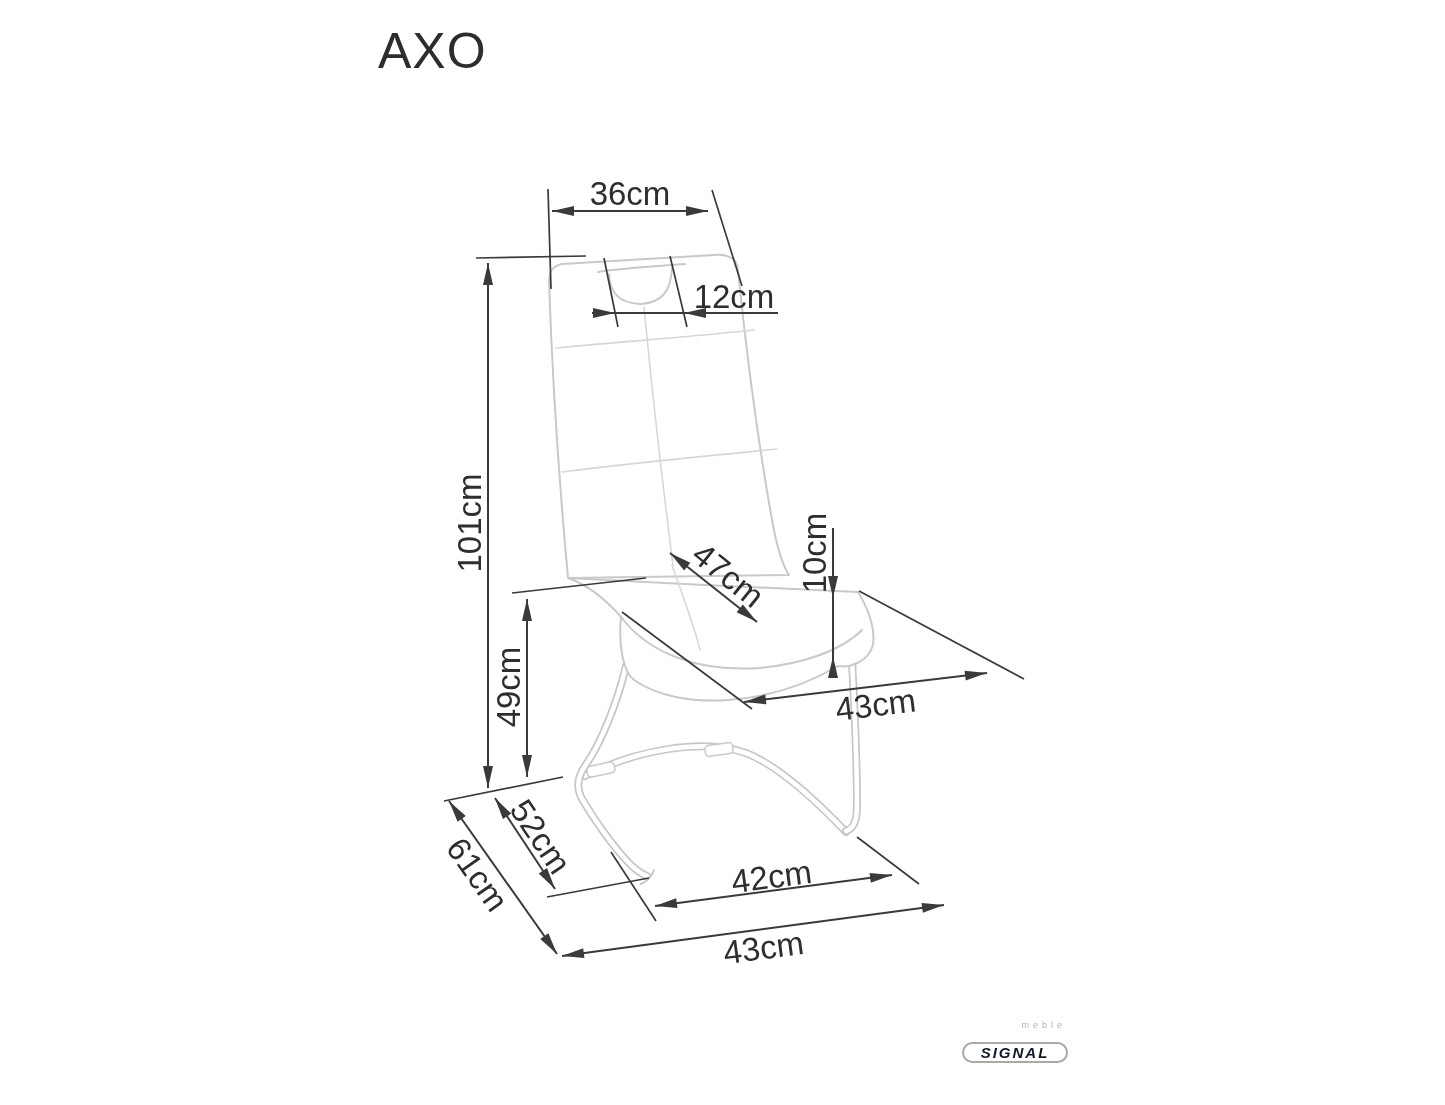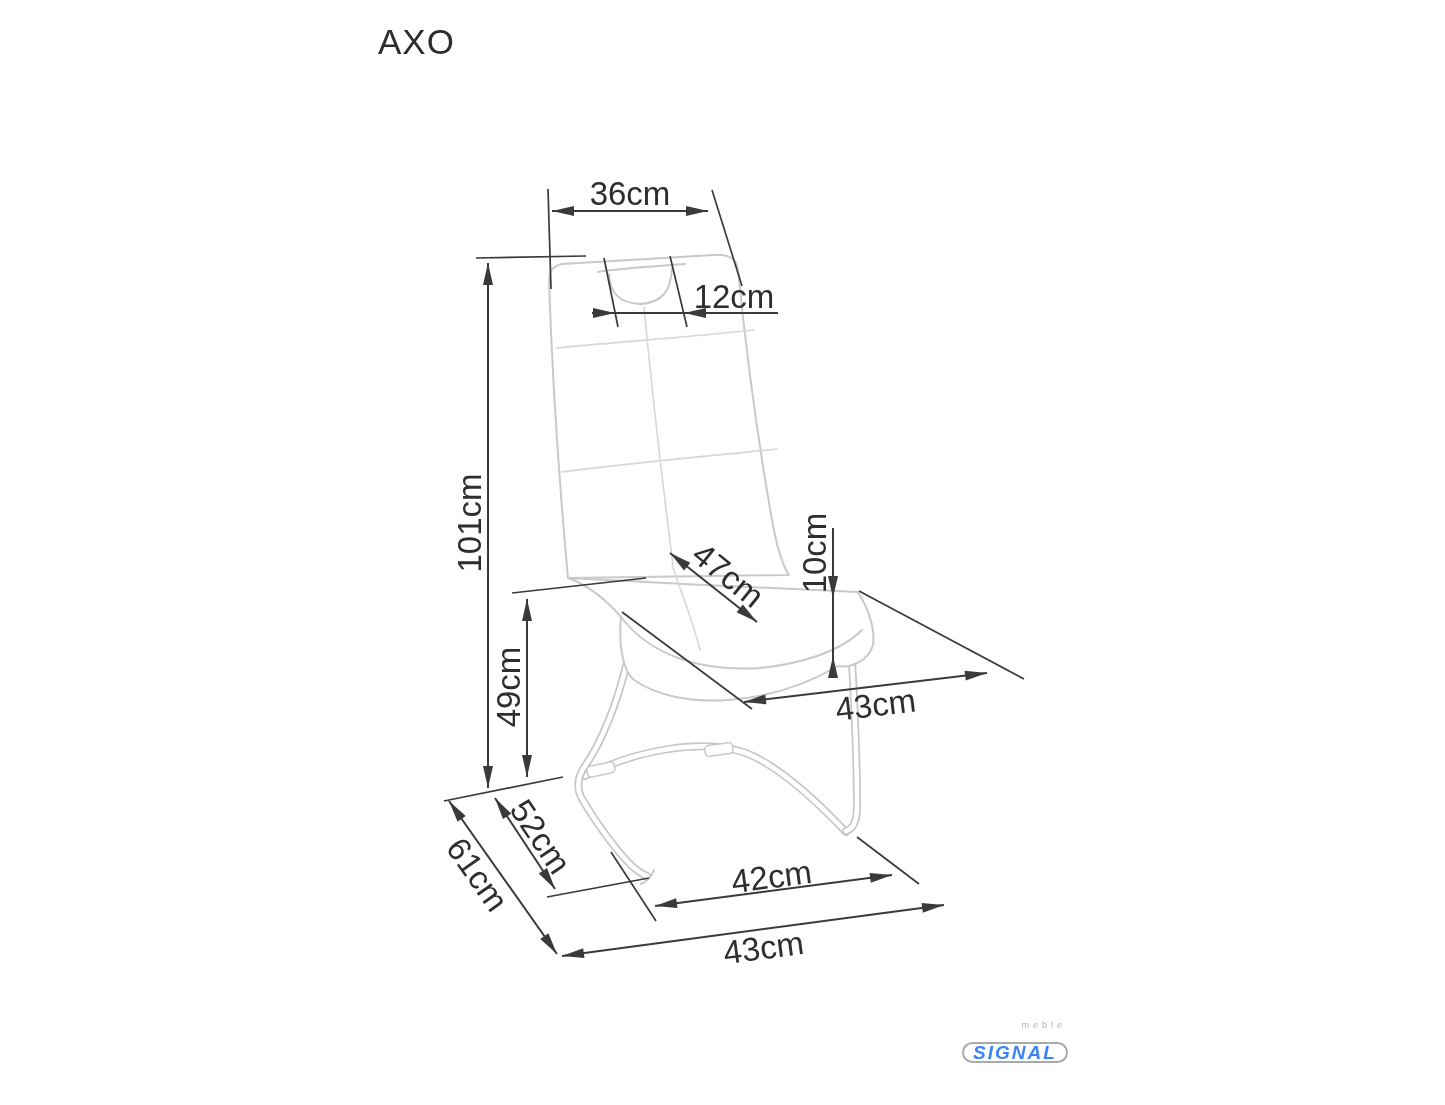--- a/index.html
+++ b/index.html
@@ -1,31 +1,31 @@
 <!DOCTYPE html>
 <html><head>
 <meta charset="utf-8">
 <style>
   html,body{margin:0;padding:0;background:#ffffff;}
   body{font-family:"Liberation Sans", sans-serif;}
   .page{position:relative;width:1445px;height:1105px;background:#ffffff;overflow:hidden;}
-  .title{position:absolute;left:378px;top:22px;font-size:35px;color:#2d2d2d;letter-spacing:1px;font-weight:500;}
+  .title{position:absolute;left:378px;top:22px;font-size:50px;color:#2d2d2d;letter-spacing:1px;font-weight:500;}
   svg{position:absolute;left:0;top:0;}
   svg text{font-family:"Liberation Sans", sans-serif;font-size:33px;fill:#2e2e2e;}
   .chair{fill:none;stroke:#c9c9c9;stroke-width:2;stroke-linecap:round;stroke-linejoin:round;}
   .chairfill{fill:#ffffff;stroke:#c9c9c9;stroke-width:2;stroke-linejoin:round;}
   .stitch{fill:none;stroke:#d7d7d7;stroke-width:1.6;stroke-linecap:round;}
   .tube-out{fill:none;stroke:#c6c6c6;stroke-width:8;stroke-linecap:round;stroke-linejoin:round;}
   .tube-in{fill:none;stroke:#ffffff;stroke-width:4.6;stroke-linecap:round;stroke-linejoin:round;}
   .dim{stroke:#3a3a3a;stroke-width:2;fill:none;}
   .ext{stroke:#3a3a3a;stroke-width:1.7;fill:none;}
   .ah{fill:#3a3a3a;stroke:none;}
   .logo-pill{position:absolute;left:962px;top:1042px;width:106px;height:21px;border:2px solid #a9a9a9;
     border-radius:12px;display:flex;align-items:center;justify-content:center;box-sizing:border-box;}
-  .logo-brand{font-size:19px;font-weight:bold;font-style:italic;letter-spacing:2px;color:#3b82f6;line-height:1;}
+  .logo-brand{font-size:15px;font-weight:bold;font-style:italic;letter-spacing:2px;color:#0f172a;line-height:1;}
   .logo-sub{position:absolute;left:1004px;top:1020px;width:62px;text-align:right;font-size:9px;
     letter-spacing:4px;color:#b3b3b3;}
 </style>
 </head>
 <body>
 
 <div class="page">
 
   <div class="title">AXO</div>
 

